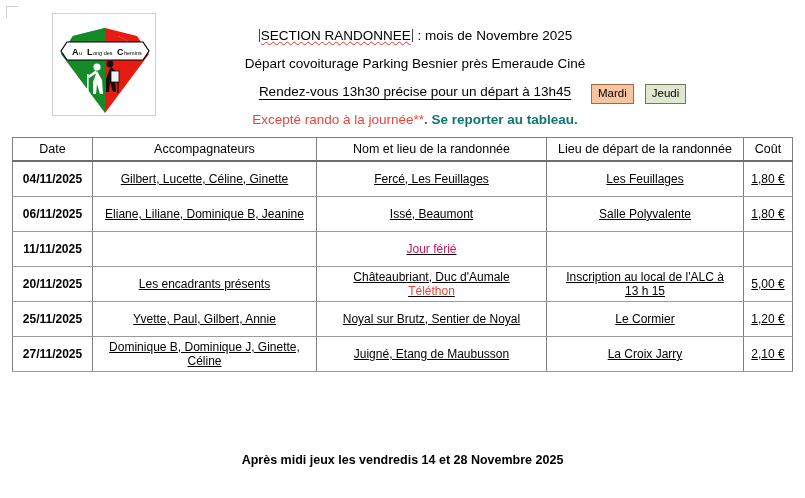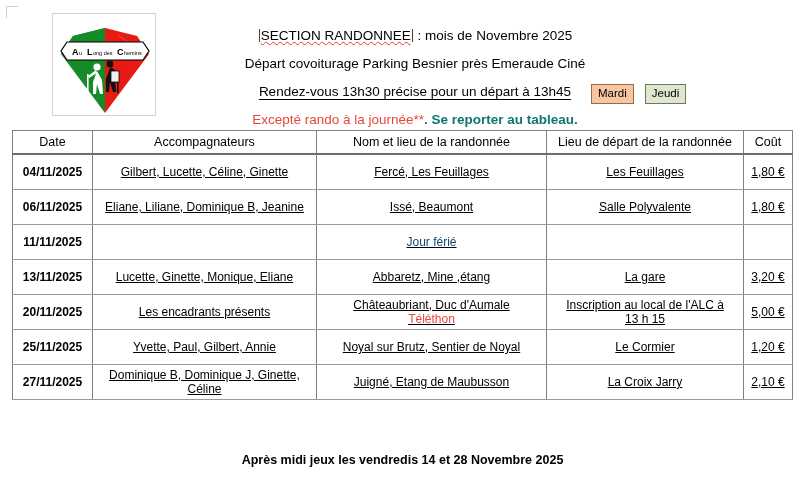--- a/index.html
+++ b/index.html
@@ -100,21 +100,21 @@
     margin-right: 11px;
     box-sizing: border-box;
   }
   .badge-mardi { background: #f7c5a0; border-color: #9a6b45; }
   .badge-jeudi { background: #dfe7d0; border-color: #6d7a56; }
 
   
   .table-wrap {
     position: absolute;
     left: 12px;
-    top: 130px;
+    top: 137px;
     width: 780px;
   }
   table.sched {
     width: 780px;
     border-collapse: collapse;
     table-layout: fixed;
     font-size: 12px;
   }
   table.sched th, table.sched td {
     border: 1px solid #808080;
@@ -136,21 +136,21 @@
     border-bottom: 1px solid #9a9a9a;
   }
   td.date-cell {
     font-weight: bold;
     font-size: 12px;
   }
   td.date-mardi { background: #f5c09a; }
   td.date-jeudi { background: #d9e3c4; }
   td.txt { font-size: 12px; text-decoration: underline; }
   .redtext { color: #e8453c; }
-  .pinktext { color: #0c4a6e; }
+  .pinktext { color: #be185d; }
   .cell-sub { display: block; }
 
   
   col.c-date { width: 80px; }
   col.c-acc  { width: 224px; }
   col.c-nom  { width: 230px; }
   col.c-lieu { width: 197px; }
   col.c-cout { width: 49px; }
 
   
@@ -275,33 +275,20 @@
           </td>
           <td class="txt">
             <span class="cell-sub pinktext">Jour férié</span>
           </td>
           <td class="txt">
             <span class="cell-sub"></span>
           </td>
           <td class="txt"></td>
         </tr>
         <tr>
-          <td class="date-cell date-jeudi">13/11/2025</td>
-          <td class="txt">
-            <span class="cell-sub">Lucette, Ginette, Monique, Eliane</span>
-          </td>
-          <td class="txt">
-            <span class="cell-sub">Abbaretz, Mine ,étang</span>
-          </td>
-          <td class="txt">
-            <span class="cell-sub">La gare</span>
-          </td>
-          <td class="txt">3,20 €</td>
-        </tr>
-        <tr>
           <td class="date-cell date-jeudi">20/11/2025</td>
           <td class="txt">
             <span class="cell-sub">Les encadrants présents</span>
           </td>
           <td class="txt">
             <span class="cell-sub">Châteaubriant, Duc d'Aumale</span>
             <span class="cell-sub redtext">Téléthon</span>
           </td>
           <td class="txt">
             <span class="cell-sub">Inscription au local de l'ALC à</span>

